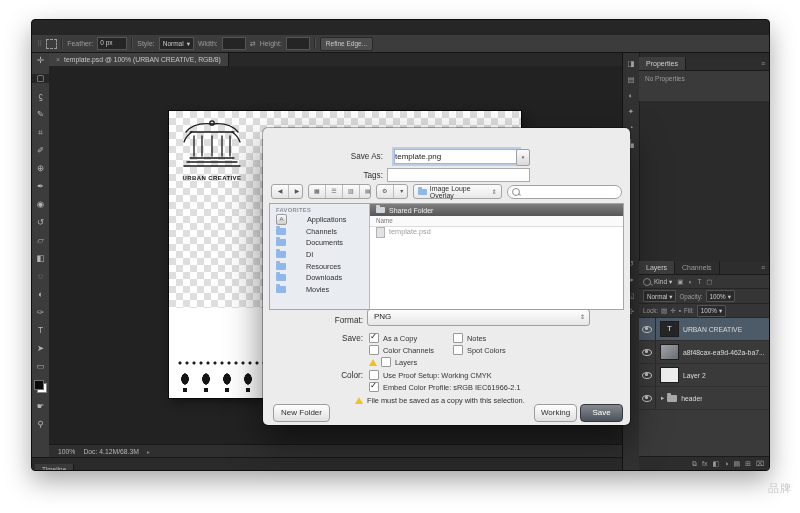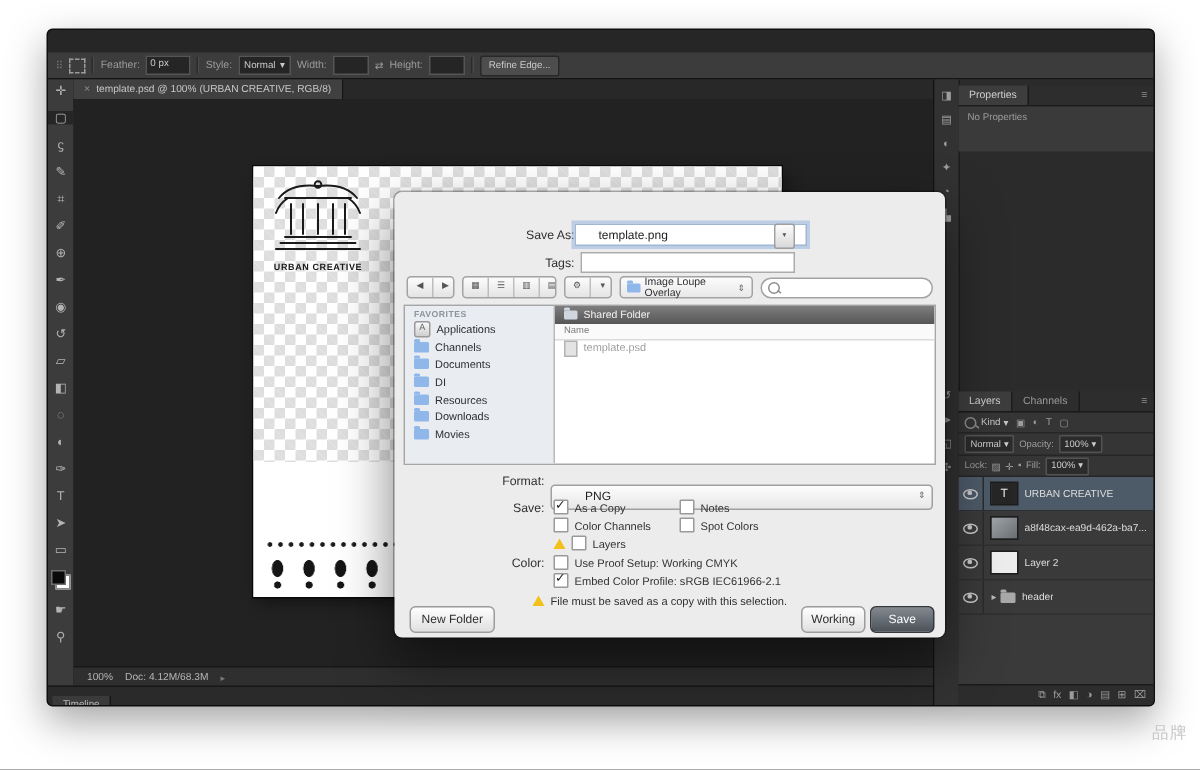--- a/index.html
+++ b/index.html
@@ -110,55 +110,55 @@
   
   .dlg{position:absolute;left:263px;top:128px;width:367px;height:297px;background:#ececec;border-radius:5px;
        box-shadow:0 16px 36px rgba(0,0,0,.5),0 0 0 1px rgba(0,0,0,.3);z-index:40;font-size:8px;color:#333}
   .dlg-title{position:absolute;top:4px;left:0;right:0;text-align:center;font-size:9.5px;font-weight:bold;color:#3d3d3d}
   .lblr{position:absolute;text-align:right;font-size:8.2px;color:#2f2f2f}
   #saveas-lbl{left:0;top:24px;width:120px}
   #tags-lbl{left:0;top:43px;width:120px}
   #format-lbl{left:0;top:188px;width:100px}
   #save-lbl{left:0;top:206px;width:100px}
   #color-lbl{left:0;top:243px;width:100px}
-  .saveas-field{position:absolute;left:120px;top:21px;width:123px;height:13px;background:#fff;border:1px solid #9fb6d4;
-        box-shadow:0 0 0 2px rgba(120,160,220,.4);font-size:8px;line-height:13px;padding:0 15px;color:#1c1c1c}
+  .saveas-field{position:absolute;left:131px;top:21px;width:123px;height:13px;background:#fff;border:1px solid #9fb6d4;
+        box-shadow:0 0 0 2px rgba(120,160,220,.4);font-size:8px;line-height:13px;padding:0 0;color:#1c1c1c}
   .stepbtn{position:absolute;left:253px;top:21px;width:12px;height:15px;background:linear-gradient(#fcfcfc,#d9d9d9);
         border:1px solid #9f9f9f;border-radius:2px;font-size:5px;color:#555;text-align:center;line-height:15px}
   .tags-field{position:absolute;left:124px;top:40px;width:141px;height:12px;background:#fff;border:1px solid #ababab}
 
   .dtbar{position:absolute;left:8px;right:8px;top:57px;height:13px;display:flex;align-items:center;gap:5px}
   .seg{display:flex;height:13px;border:1px solid #a3a3a3;border-radius:3px;background:linear-gradient(#fcfcfc,#e4e4e4);overflow:hidden}
   .seg span{display:block;min-width:14px;padding:0 1px;text-align:center;font-size:6px;line-height:12px;color:#555;border-right:1px solid #bdbdbd}
   .seg span:last-child{border-right:0}
   .popup{display:flex;align-items:center;gap:3px;height:13px;border:1px solid #a3a3a3;border-radius:3px;
          background:linear-gradient(#fcfcfc,#e8e8e8);padding:0 4px;font-size:7px;color:#2f2f2f}
   .popup .folder{width:9px;height:6px}
   .updn{font-size:6px;color:#666}
   .search{margin-left:auto;width:116px;height:12px;border:1px solid #a3a3a3;border-radius:7px;background:#fff;
           display:flex;align-items:center;padding:0 4px}
   .mag{width:6px;height:6px;border:1px solid #8e8e8e;border-radius:50%;position:relative;flex:none}
   .mag:after{content:"";position:absolute;width:3px;height:1px;background:#8e8e8e;right:-2.5px;bottom:-0.5px;transform:rotate(40deg)}
 
   .main{position:absolute;left:6px;right:6px;top:75px;height:105px;border:1px solid #a6a6a6;background:#fff;display:flex;overflow:hidden}
   .sb{width:99px;background:#e9edf2;border-right:1px solid #b9b9b9;padding-top:1px;flex:none}
   .sb-h{font-size:5.8px;font-weight:bold;color:#8d939b;padding:2px 6px 1px;letter-spacing:.3px}
-  .sb-i{display:flex;align-items:center;gap:4px;height:11.6px;padding:0 6px;font-size:7.3px;color:#2e2e2e}
+  .sb-i{display:flex;align-items:center;gap:20px;height:11.6px;padding:0 6px;font-size:7.3px;color:#2e2e2e}
   .appic{width:9px;height:9px;background:linear-gradient(#fafafa,#cfcfcf);border:1px solid #9a9a9a;border-radius:2px;
          font-size:6px;color:#666;text-align:center;line-height:8px;flex:none}
   .files{flex:1;display:flex;flex-direction:column;min-width:0}
   .banner{height:12px;background:linear-gradient(#7e7e7e,#565656);display:flex;align-items:center;gap:4px;
           padding:0 6px;font-size:7px;color:#f2f2f2;flex:none}
   .banner .folder{background:#cfd6de;width:9px;height:6px}
   .nhdr{height:10px;background:#fafafa;border-bottom:1px solid #dcdcdc;font-size:6.3px;color:#7b7b7b;line-height:10px;padding:0 6px;flex:none}
   .frow{height:13px;display:flex;align-items:flex-start;gap:4px;padding:0 6px;font-size:7.3px;color:#9f9f9f}
   .fchip{width:7px;height:9px;background:#e3e3e3;border:1px solid #b3b3b3;flex:none}
 
-  .fmt{position:absolute;left:104px;top:195px;width:209px;height:15px;border:1px solid #a0a0a0;border-radius:3px;
-       background:linear-gradient(#fdfdfd,#e7e7e7);font-size:8px;color:#1f1f1f;line-height:14px;padding:0 22px}
+  .fmt{position:absolute;left:104px;top:181px;width:209px;height:15px;border:1px solid #a0a0a0;border-radius:3px;
+       background:linear-gradient(#fdfdfd,#e7e7e7);font-size:8px;color:#1f1f1f;line-height:14px;padding:0 6px}
   .fmt .updn{position:absolute;right:4px;top:0;line-height:14px}
 
   .cb{position:absolute;display:flex;align-items:center;gap:4px;font-size:7.4px;color:#333}
   .box{width:8px;height:8px;background:#fff;border:1px solid #999;border-radius:1px;position:relative;flex:none}
   .mark{position:absolute;left:0;top:-3px;font-size:8.5px;color:#1f1f1f}
   #cb-copy{left:106px;top:205px}   #cb-notes{left:190px;top:205px}
   #cb-alpha{left:106px;top:217px}  #cb-spot{left:190px;top:217px}
   #cb-layers{left:106px;top:229px}
   #cb-proof{left:106px;top:242px}  #cb-embed{left:106px;top:254px}
   .wtri{width:0;height:0;border-left:4px solid transparent;border-right:4px solid transparent;border-bottom:7px solid #f2c21b;flex:none}

